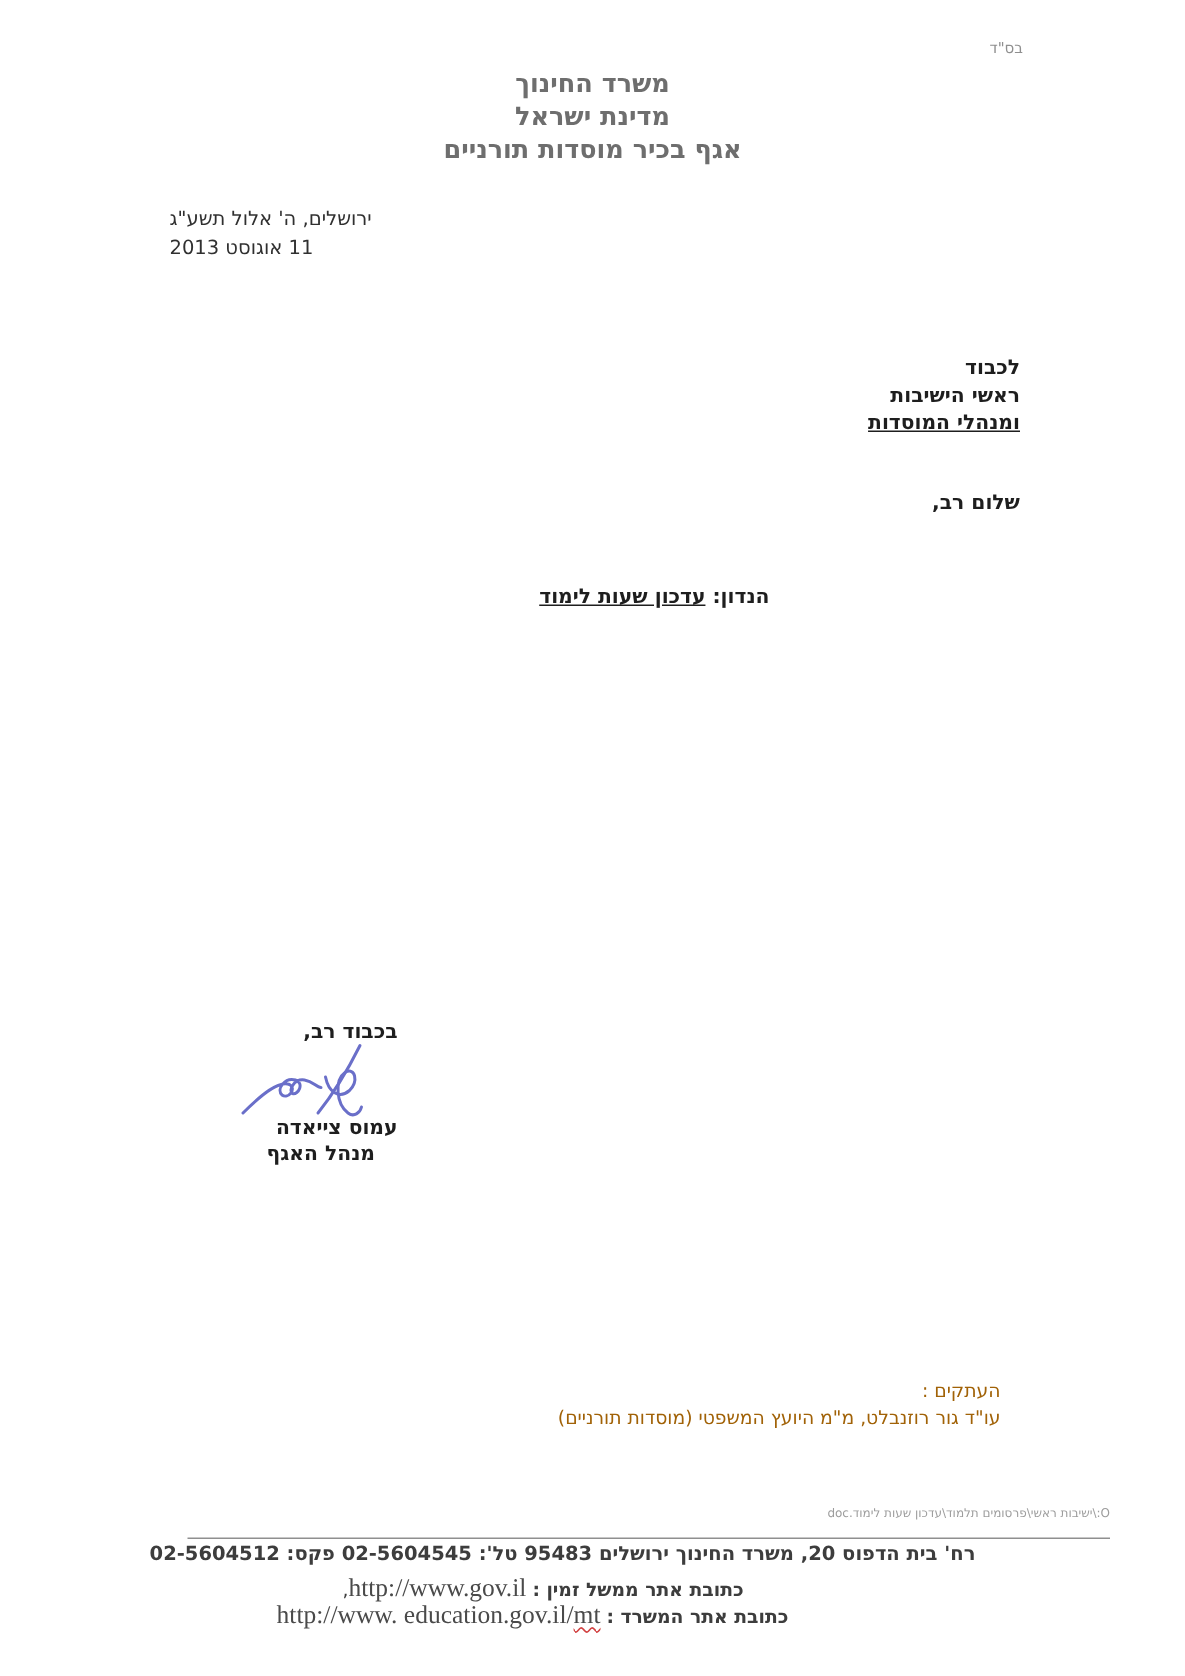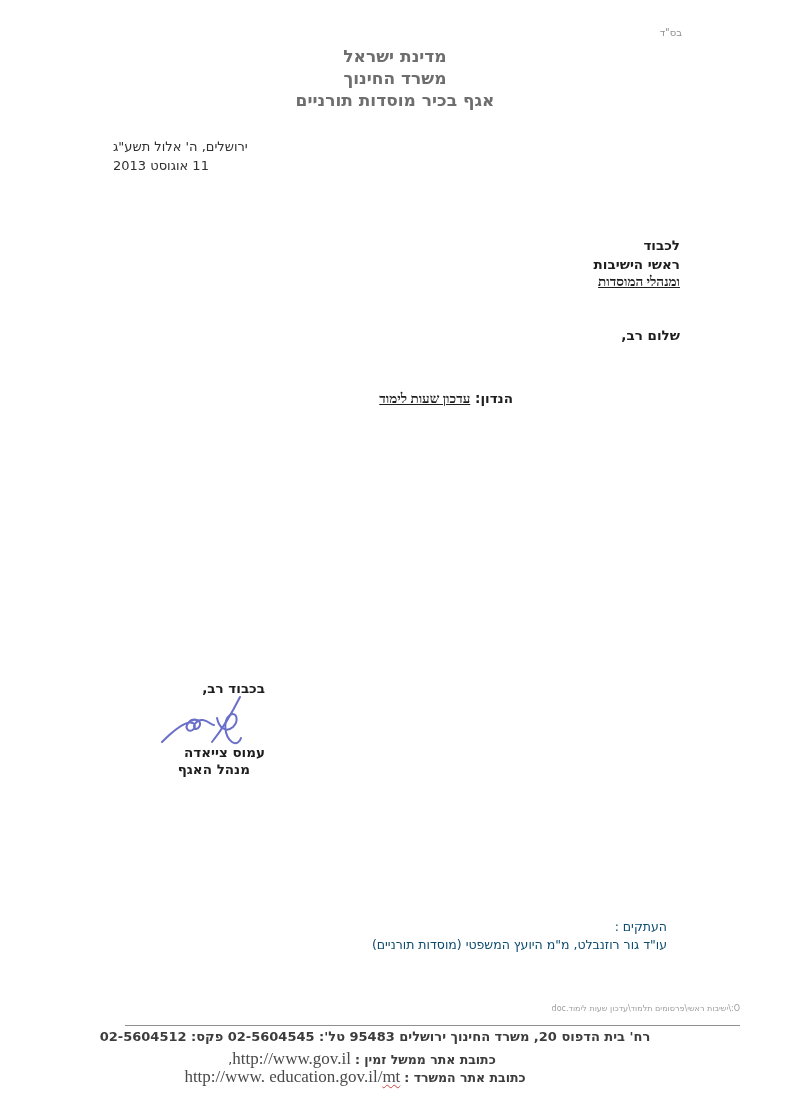--- a/index.html
+++ b/index.html
@@ -5,57 +5,57 @@
   html,body{margin:0;padding:0;background:#ffffff;}
   .page{position:relative;width:790px;height:1117px;background:#ffffff;overflow:hidden;
         font-family:"DejaVu Sans",sans-serif;color:#2b2b2b;}
   .bsd{position:absolute;top:27px;right:108px;font-size:10px;color:#8f8f8f;direction:rtl;}
   .letterhead{position:absolute;top:45px;left:0;width:100%;text-align:center;direction:rtl;
         font-weight:bold;font-size:17px;line-height:22px;color:#6e6e6e;}
   .dateblock{position:absolute;top:137px;left:113px;direction:rtl;text-align:left;
         font-size:13px;line-height:19px;color:#303030;}
   .addressee{position:absolute;top:236px;right:110px;direction:rtl;text-align:right;
         font-weight:bold;font-size:13.5px;line-height:18.5px;color:#1e1e1e;}
-  .u{text-decoration:underline;font-family:Liberation Serif, serif;}
+  .u{text-decoration:underline;}
   .greeting{position:absolute;top:327px;right:110px;direction:rtl;font-weight:bold;
         font-size:13.5px;color:#1e1e1e;}
   .subject{position:absolute;top:390px;right:277px;direction:rtl;font-weight:bold;
         font-size:13.5px;color:#1e1e1e;}
   .bodytext{position:absolute;top:422px;right:106px;width:580px;direction:rtl;text-align:right;
         font-size:13px;line-height:17.5px;color:#2b2b2b;}
   .bodytext p{margin:0 0 16px 0;}
   .sigblock{position:absolute;top:680px;left:158px;width:130px;height:100px;color:#1e1e1e;}
   .closing{position:absolute;top:0;right:23px;font-weight:bold;font-size:13.5px;direction:rtl;white-space:nowrap;}
   .sigsvg{position:absolute;top:15px;left:2px;}
   .signame{position:absolute;top:64px;right:23px;font-weight:bold;font-size:13.5px;direction:rtl;white-space:nowrap;}
   .sigtitle{position:absolute;top:81px;right:38px;font-weight:bold;font-size:13.5px;direction:rtl;white-space:nowrap;}
   .copies{position:absolute;top:918px;right:123px;direction:rtl;text-align:right;
-        font-size:12.5px;line-height:18px;color:#0c4a6e;}
+        font-size:12.5px;line-height:18px;color:#a16207;}
   .filepath{position:absolute;top:1004px;right:50px;direction:rtl;font-size:8px;color:#9d9d9d;margin-left:32px;}
   .sepline{position:absolute;top:1025px;left:125px;width:615px;border-top:1px solid #8f8f8f;height:0;}
   .footer1{position:absolute;top:1029px;left:0;width:750px;text-align:center;direction:rtl;
         font-weight:bold;font-size:13px;color:#3d3d3d;}
   .footer2{position:absolute;top:1049px;left:0;width:724px;text-align:center;direction:rtl;
         font-size:12.5px;color:#3d3d3d;}
   .footer3{position:absolute;top:1067px;left:0;width:710px;text-align:center;direction:rtl;
         font-size:12.5px;color:#3d3d3d;}
   .flabel{font-weight:bold;}
   .furl{font-family:"Liberation Serif","DejaVu Serif",serif;font-size:17px;color:#4a4a4a;}
   .misspell{text-decoration:underline wavy #d14040;text-decoration-thickness:1px;text-underline-offset:2px;}
 </style>
 </head>
 <body>
 
 <div class="page">
 
   <div class="bsd">בס"ד</div>
 
   <div class="letterhead">
+    <div>משרד החינוך</div>
     <div>מדינת ישראל</div>
-    <div>משרד החינוך</div>
     <div>אגף בכיר מוסדות תורניים</div>
   </div>
 
   <div class="dateblock">
     <div>ירושלים, ה' אלול תשע"ג</div>
     <div>11 אוגוסט 2013</div>
   </div>
 
   <div class="addressee">
     <div>לכבוד</div>

